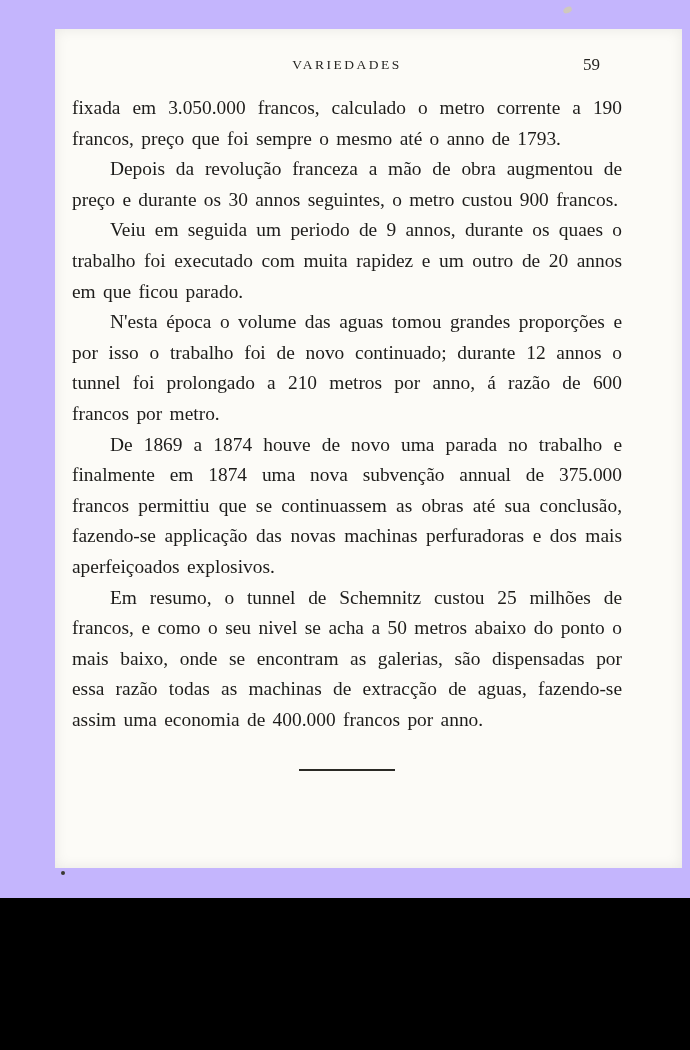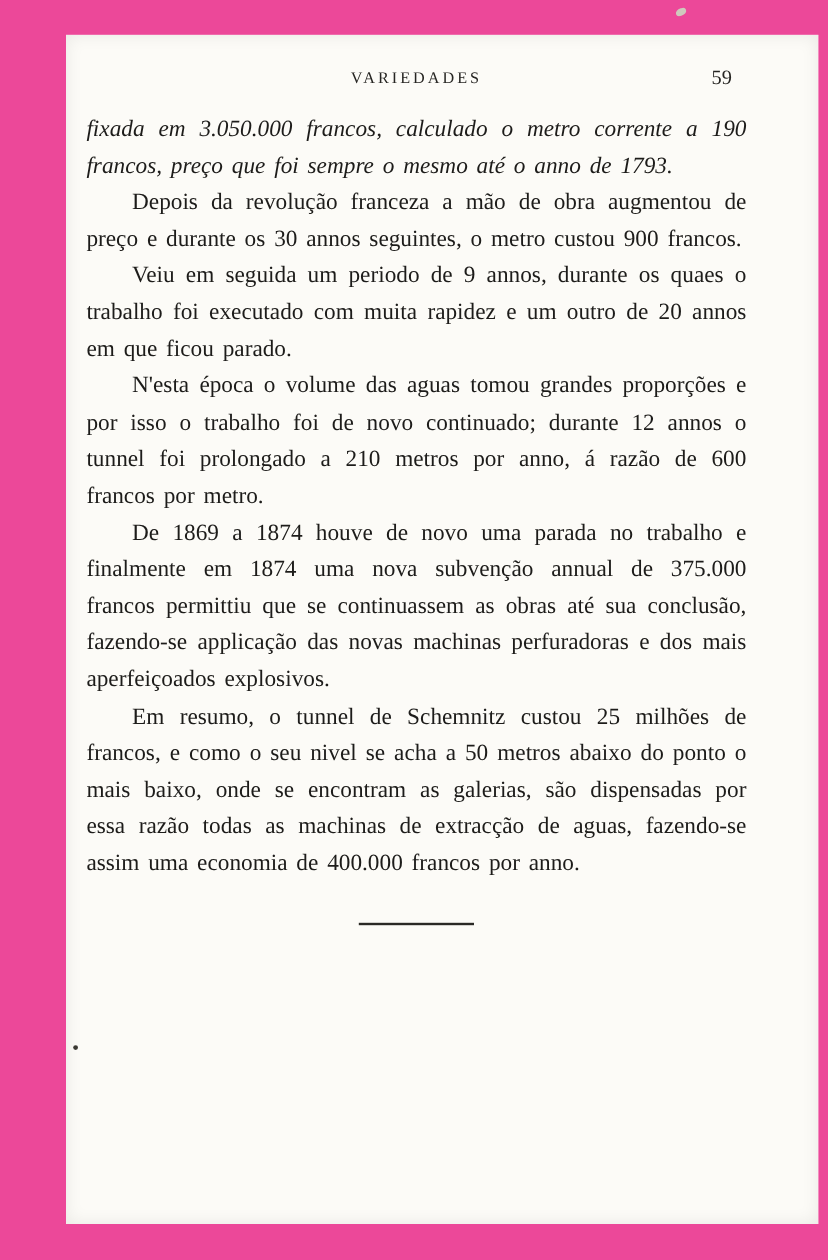--- a/index.html
+++ b/index.html
@@ -3,22 +3,22 @@
 <meta charset="utf-8">
 <style>
   html, body {
     margin: 0;
     padding: 0;
     background: #000;
   }
   .scan-frame {
     position: relative;
     width: 690px;
-    height: 1050px;
-    background: #ec4899;
+    height: 898px;
+    background: #c4b5fd;
     overflow: hidden;
     font-family: "Liberation Serif", "DejaVu Serif", serif;
   }
   .scan-speck {
     position: absolute;
     top: 7px;
     left: 563px;
     width: 9px;
     height: 6px;
     background: #cfc9bd;
@@ -46,38 +46,37 @@
     position: absolute;
     left: 0;
     right: 0;
     text-align: center;
     font-size: 13.5px;
     letter-spacing: 2.5px;
     color: #262522;
   }
   .page-number {
     position: absolute;
-    right: 12px;
+    right: 22px;
     top: -2px;
     font-size: 17px;
     color: #262522;
   }
   .page-body {
     font-size: 19.4px;
     line-height: 30.6px;
     text-align: justify;
     word-spacing: 2.5px;
   }
   .para {
     margin: 0;
     text-indent: 38px;
   }
   .para.no-indent {
     text-indent: 0;
-    font-style: italic;
   }
   .margin-speck {
     position: absolute;
     left: 6px;
     top: 842px;
     width: 4px;
     height: 4px;
     background: #3a3832;
     border-radius: 50%;
   }

